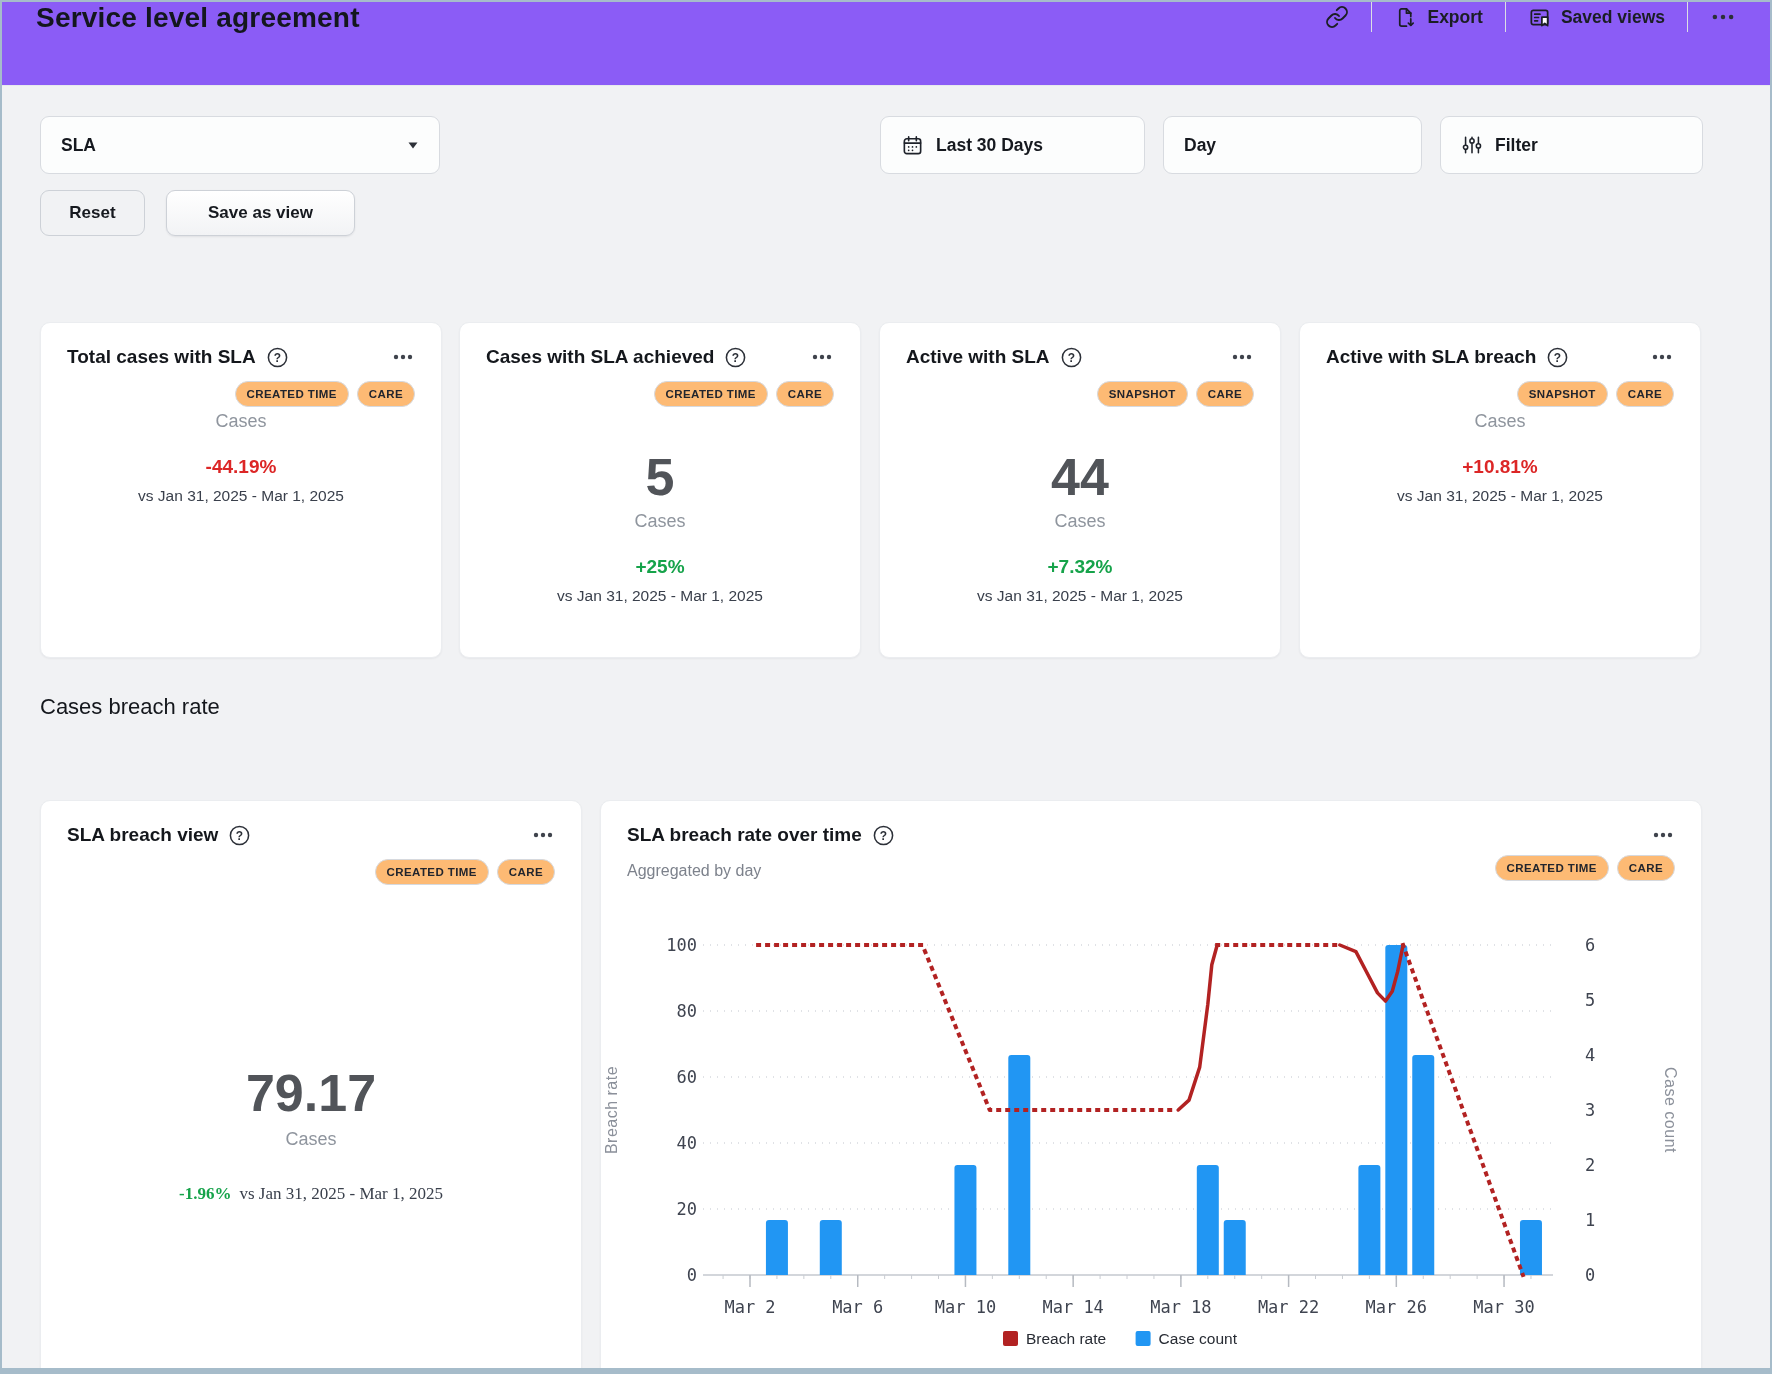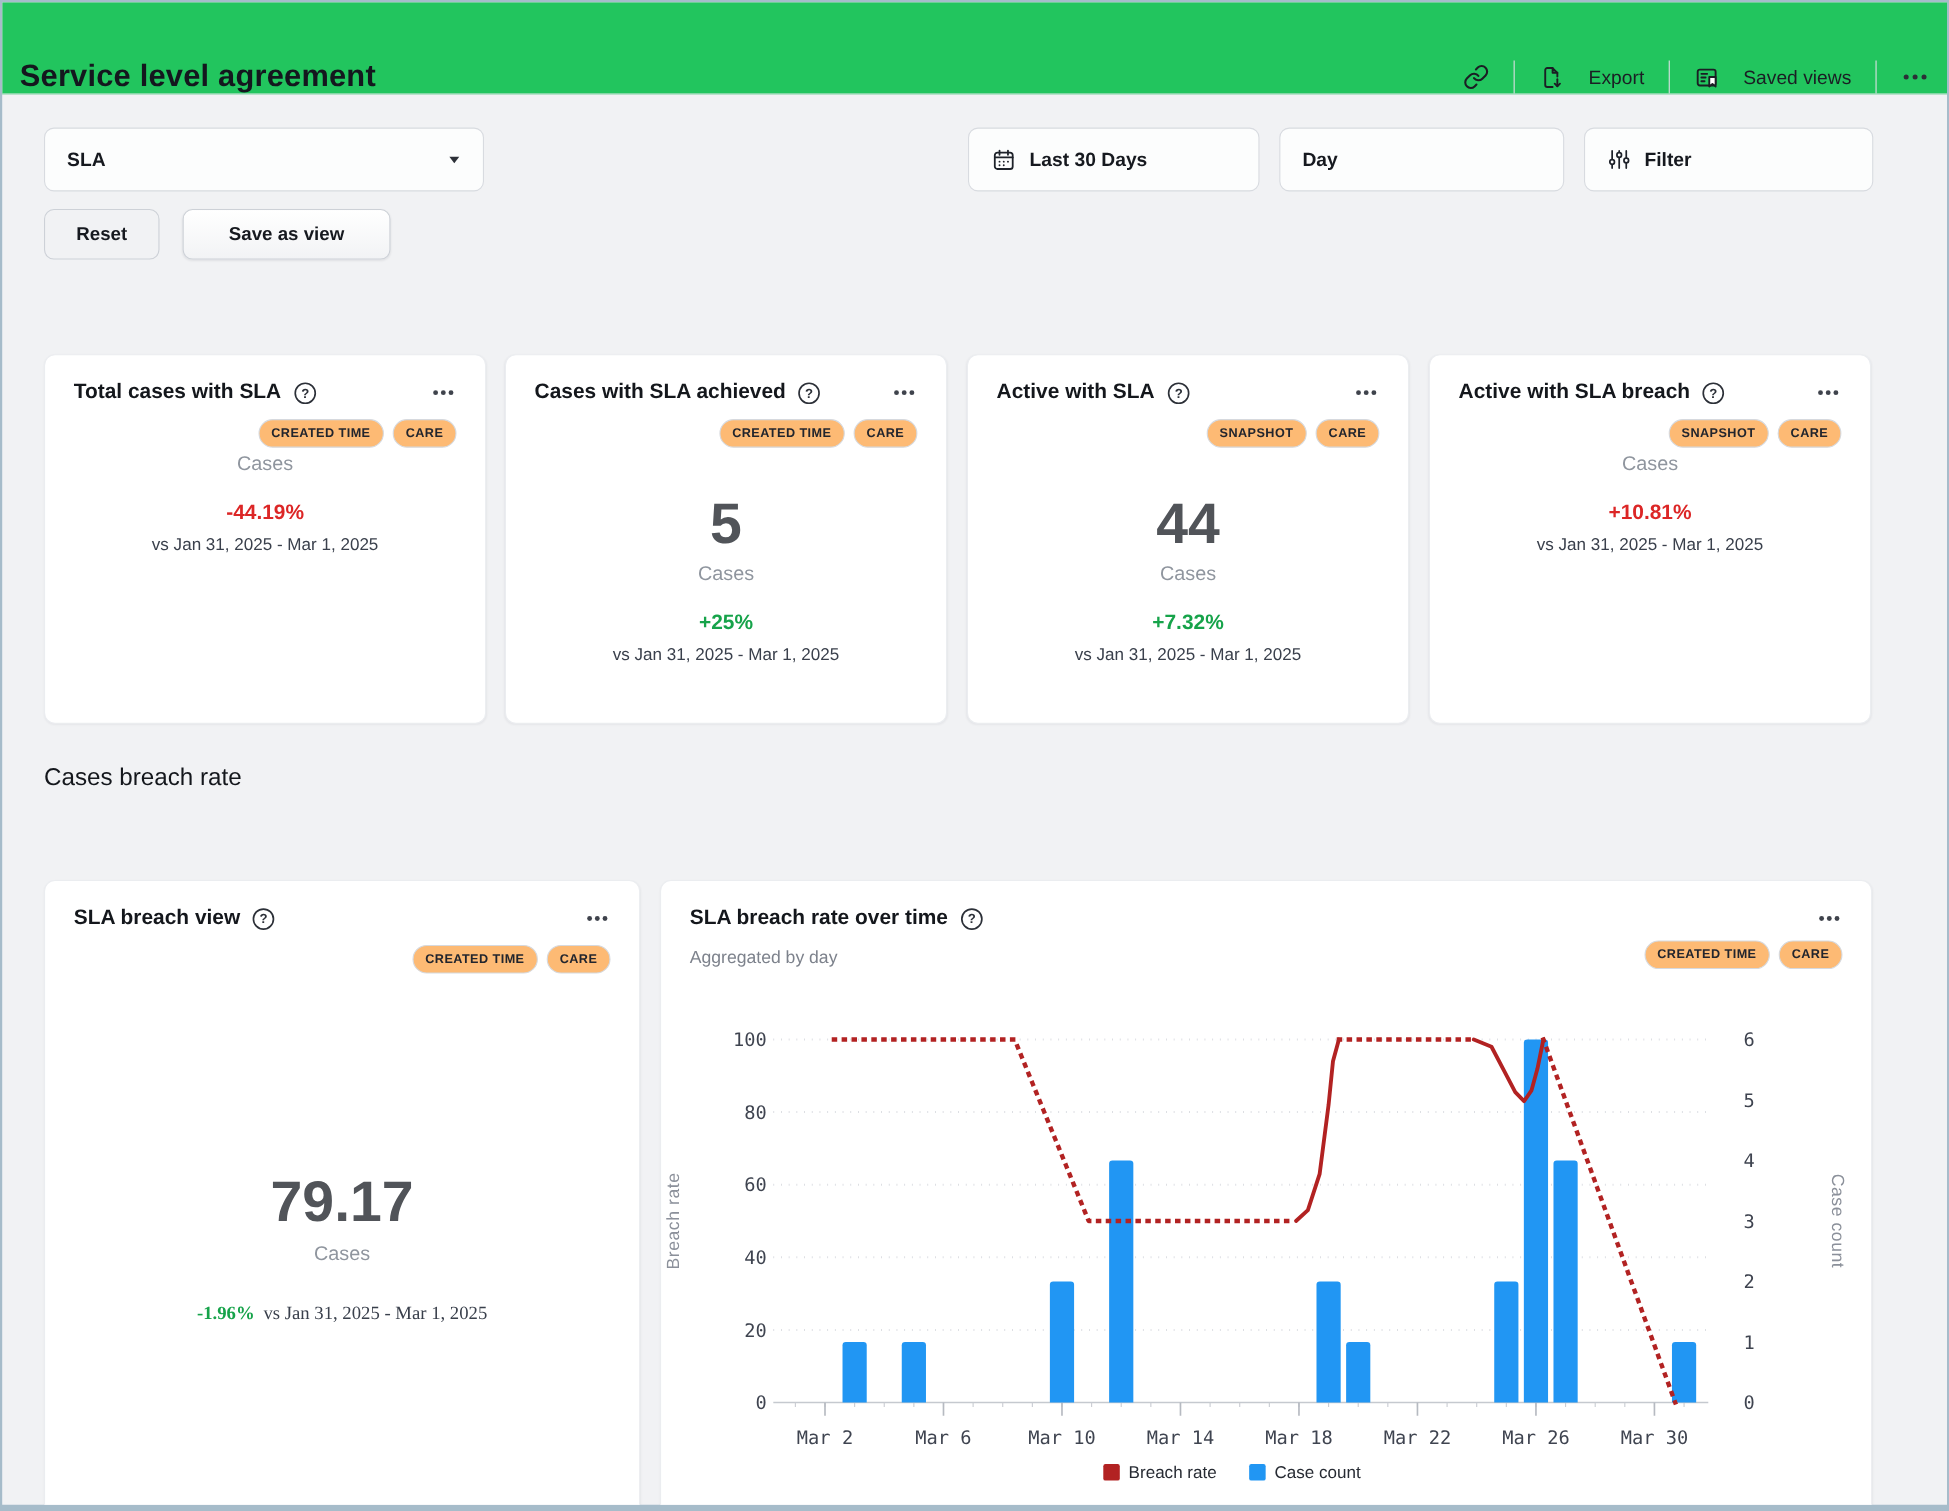--- a/index.html
+++ b/index.html
@@ -9,27 +9,27 @@
   .window{
     width:1772px; height:1374px;
     border:2px solid #a6bcca; border-bottom-width:6px;
     background:#f1f2f4; overflow:hidden; position:relative;
   }
   .canvas{ position:relative; width:1768px; height:1366px; overflow:hidden; }
 
   
   .app-header{
     position:absolute; left:0; top:0; width:100%; height:84px;
-    background:#22c55e; border-bottom:1px solid #e7e9ed;
-    display:flex; align-items:flex-end; padding:0 16px;
+    background:#8b5cf6; border-bottom:1px solid #e7e9ed;
+    display:flex; align-items:flex-start; padding:0 34px;
   }
   .app-title{ font-size:28px; font-weight:700; color:#14171e; letter-spacing:.2px; }
   .hdr-actions{ margin-left:auto; display:flex; align-items:center; gap:22px; }
-  .hdr-btn{ display:flex; align-items:center; gap:22px; cursor:pointer; color:#1b1e24;
-            font-size:17.5px; font-weight:400; background:none; border:none; font-family:inherit;}
+  .hdr-btn{ display:flex; align-items:center; gap:10px; cursor:pointer; color:#1b1e24;
+            font-size:17.5px; font-weight:700; background:none; border:none; font-family:inherit;}
   .hdr-divider{ width:1px; height:30px; background:#dcdfe4; }
   .icon{ display:inline-flex; align-items:center; justify-content:center; }
 
   
   .control{
     position:absolute; height:58px; border-radius:9px;
     background:#fcfdfd; border:1px solid #d8dbe0;
     display:flex; align-items:center; padding:0 20px;
     font-size:17.5px; color:#16191f; cursor:pointer;
   }

